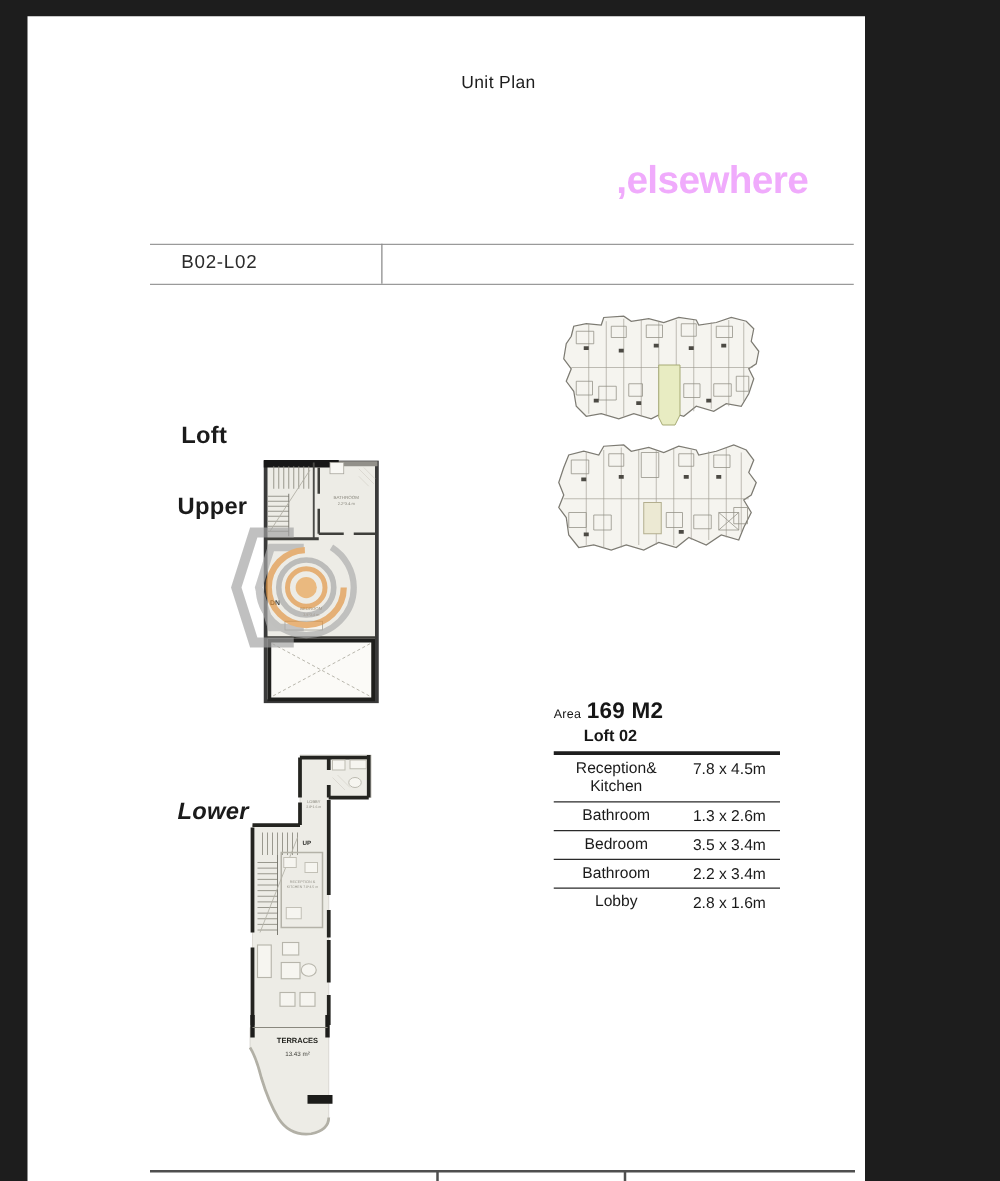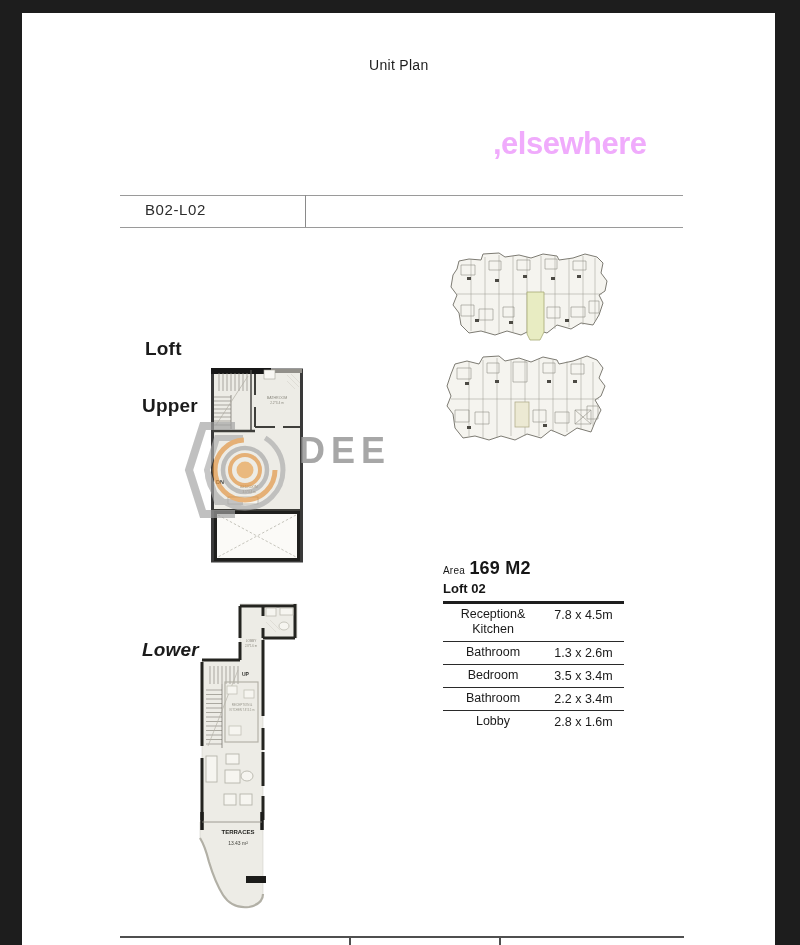--- a/index.html
+++ b/index.html
@@ -1,16 +1,16 @@
 <!DOCTYPE html>
 <html><head>
 <meta charset="utf-8">
 <style>
   html,body{margin:0;padding:0;background:#1d1d1d;}
-  #screen{position:relative;width:800px;height:945px;background:#1d1d1d;overflow:hidden;
+  #screen{position:relative;width:692px;height:945px;background:#1d1d1d;overflow:hidden;
           font-family:"Liberation Sans",sans-serif;}
   .page{position:absolute;left:22px;top:13px;width:753px;height:932px;background:#ffffff;}
   .abs{position:absolute;}
 
   .doc-title{left:369px;top:57px;font-size:14px;color:#1d1d1d;letter-spacing:.3px;}
   .brand{left:493px;top:126px;font-size:31px;font-weight:600;color:#f0abfc;letter-spacing:-.5px;
          font-family:"Liberation Sans",sans-serif;}
 
   .hline{height:0;border-top:1px solid #9a9a9a;}
   .hdr-line-a{left:120px;top:195px;width:563px;}
@@ -31,21 +31,21 @@
   
   .wm-logo{left:183px;top:418px;opacity:.82;}
   .wm-text{left:299px;top:433px;color:#9c9c9c;opacity:.88;line-height:1;}
   .wm-l1{font-size:36px;font-weight:700;letter-spacing:6px;}
   .wm-l2{font-size:36px;font-weight:700;letter-spacing:4px;margin-top:7px;}
 
   
   .area-table{left:443px;top:558px;width:181px;color:#161616;}
   .at-area-label{font-size:10px;font-weight:400;letter-spacing:.2px;text-align:center;}
   .at-area-value{font-size:18px;font-weight:700;letter-spacing:.2px;}
-  .at-unit{font-size:13px;font-weight:700;margin-top:2px;}
+  .at-unit{font-size:13px;font-weight:700;margin-top:2px;margin-left:24px;}
   .at-rows{border-top:3px solid #1e1e1e;margin-top:5px;}
   .at-row{display:flex;align-items:flex-start;border-bottom:1.4px solid #2a2a2a;
           padding:3px 0 4px;font-size:12.5px;color:#1a1a1a;text-align:center;}
   .at-row:last-child{border-bottom:none;}
   .at-name{width:100px;line-height:1.2;}
   .at-dims{flex:1;padding-top:1px;}
 
   .footer-line{left:120px;top:936px;width:564px;height:0;border-top:2px solid #4f4f4f;}
   .footer-tick{top:936px;width:2px;height:9px;background:#4f4f4f;}
   .ft1{left:349px;} .ft2{left:499px;}
@@ -164,21 +164,20 @@
       <path d="M52,8 L20,8 L6,52 L20,96 L52,96" stroke="#a3a3a3" stroke-width="8" fill="none"></path>
       <path d="M60,20 L34,20 L24,52 L34,84 L60,84" stroke="#adadad" stroke-width="6" fill="none"></path>
       <circle cx="62" cy="52" r="38" stroke="#ababab" stroke-width="5" fill="none" stroke-dasharray="120 80"></circle>
       <circle cx="62" cy="52" r="30" stroke="#e29440" stroke-width="5" fill="none" stroke-dasharray="140 50"></circle>
       <circle cx="62" cy="52" r="22" stroke="#a5a5a5" stroke-width="4.5" fill="none"></circle>
       <circle cx="62" cy="52" r="15" stroke="#e29440" stroke-width="4" fill="none"></circle>
       <circle cx="62" cy="52" r="8.5" fill="#e9a24f"></circle>
     </g>
   </svg>
   <div class="abs wm-text">
-    <div class="wm-l1">DEE</div>
   </div>
 
   <div class="abs area-table">
     <div class="at-head">
       <span class="at-area-label">Area</span>
       <span class="at-area-value">169 M2</span>
       <div class="at-unit">Loft 02</div>
     </div>
     <div class="at-rows">
       <div class="at-row">

